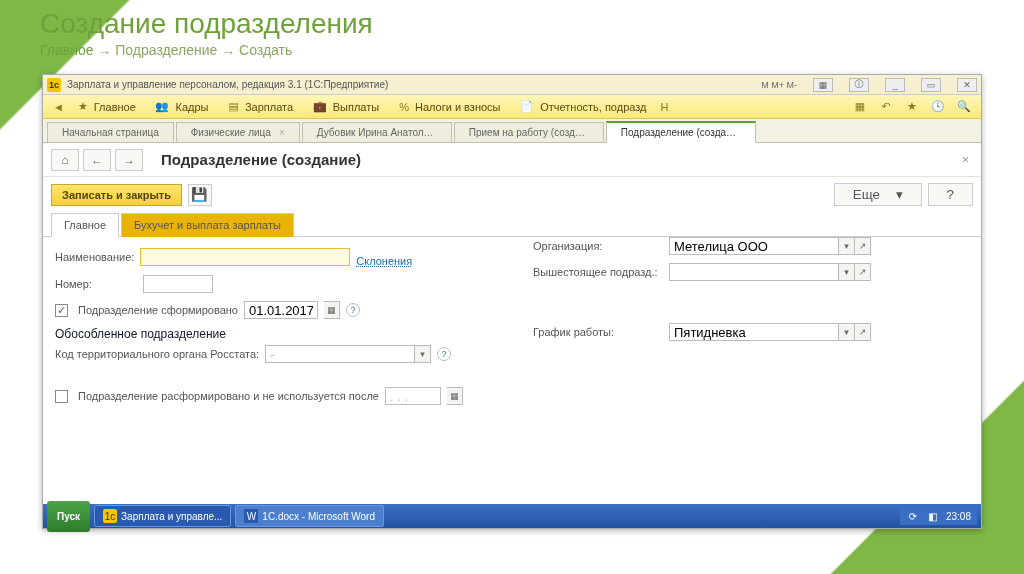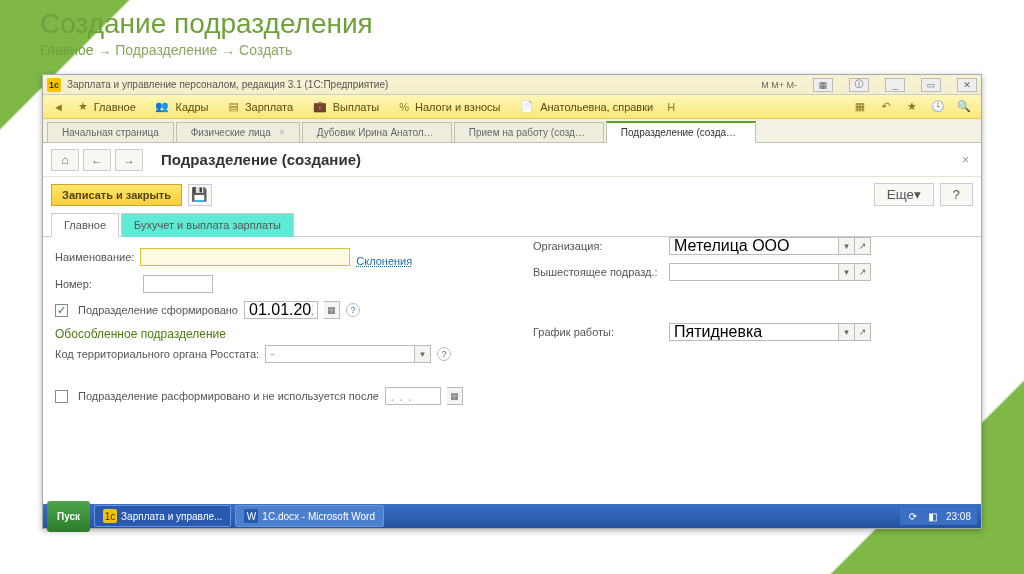--- a/index.html
+++ b/index.html
@@ -65,42 +65,42 @@
   .toolbar .nav-btn{width:28px;height:22px;border:1px solid #ccc;background:#f8f8f4;display:inline-flex;
     align-items:center;justify-content:center;margin-right:4px;font-size:12px;color:#666;}
   .toolbar .page-title{font-size:15px;font-weight:bold;color:#333;margin-left:14px;}
   .toolbar .close-x{margin-left:auto;color:#999;font-size:12px;padding:4px;}
 
   .action-row{background:#fff;padding:6px 8px;display:flex;align-items:center;gap:6px;}
   .btn-primary{background:linear-gradient(#fde66a,#f7ce3e);border:1px solid #c9a52e;padding:4px 10px;
     font-weight:bold;color:#53430f;font-size:11px;}
   .btn-icon{width:24px;height:22px;border:1px solid #ccc;background:#f8f8f4;display:inline-flex;
     align-items:center;justify-content:center;color:#4a7cb0;}
-  .btn-more{border:1px solid #ccc;background:#f8f8f4;padding:3px 12px;color:#555;display:inline-flex;align-items:center;gap:0;}
+  .btn-more{border:1px solid #ccc;background:#f8f8f4;padding:3px 18px;color:#555;display:inline-flex;align-items:center;gap:16px;}
   .spacer{flex:1;}
 
   .form-tabs{background:#fff;display:flex;border-bottom:1px solid #ccc;padding-left:8px;}
   .form-tabs .ft{padding:5px 12px;border:1px solid #ccc;border-bottom:none;margin-right:2px;
-    background:#5eead4;color:#555;position:relative;top:1px;}
+    background:#eab308;color:#555;position:relative;top:1px;}
   .form-tabs .ft.active{background:#fff;border-bottom:1px solid #fff;}
 
   .form-body{background:#fff;flex:1;padding:10px 12px;color:#444;}
   .row{display:flex;align-items:center;margin-bottom:8px;gap:6px;}
   .row label{color:#555;font-size:11px;}
-  .input{border:1px solid #bbb;background:#fff;height:18px;padding:1px 4px;font-size:16px;}
+  .input{border:1px solid #bbb;background:#fff;height:18px;padding:1px 4px;font-size:13px;}
   .input.hl{border:1px solid #e0c030;background:#fffbe0;}
   .sel{display:flex;align-items:center;}
   .sel .input{min-width:150px;}
   .sel .sb{width:16px;height:18px;border:1px solid #bbb;border-left:none;background:#f4f4f0;
     display:inline-flex;align-items:center;justify-content:center;font-size:9px;color:#666;}
   .link{color:#1a6fb0;text-decoration:underline dotted;margin-top:8px;}
   .chk{width:13px;height:13px;border:1px solid #888;display:inline-flex;align-items:center;justify-content:center;
     background:#fff;margin-right:4px;}
   .chk.on{color:#2a7a2a;font-size:11px;}
-  .sect{color:#4d7c0f;font-size:12px;margin:6px 0 4px;}
+  .sect{color:#0f172a;font-size:12px;margin:6px 0 4px;}
   .muted{color:#aaa;}
   .qmark{color:#3a7ab0;border:1px solid #bbb;border-radius:8px;width:14px;height:14px;display:inline-flex;
     align-items:center;justify-content:center;font-size:9px;}
 
   .taskbar{position:absolute;left:0;right:0;bottom:0;height:24px;background:linear-gradient(#3a6fc4,#2452a0);
     display:flex;align-items:center;padding:0 4px;color:#fff;font-size:10px;}
   .taskbar .start{background:linear-gradient(#4da44a,#2d7c2a);padding:10px 10px;border-radius:3px;font-weight:bold;}
   .taskbar .titem{background:#4d7fcf;border:1px solid #6a97db;padding:3px 8px;margin-left:4px;border-radius:2px;
     display:flex;align-items:center;gap:4px;max-width:160px;white-space:nowrap;overflow:hidden;}
   .taskbar .titem.active{background:#2a5ab0;}
@@ -159,21 +159,21 @@
     <div class="mi">
         <span class="mi-ico">💼</span>
         <span>Выплаты</span>
       </div>
     <div class="mi">
         <span class="mi-ico">%</span>
         <span>Налоги и взносы</span>
       </div>
     <div class="mi">
         <span class="mi-ico">📄</span>
-        <span>Анатольевна, справки</span>
+        <span>Отчетность, подразд</span>
       </div>
     <div class="mi arrow">Н</div>
     <div class="right">
       <span>▦</span>
       <span>↶</span>
       <span>★</span>
       <span>🕓</span>
       <span>🔍</span>
     </div>
   </div>

